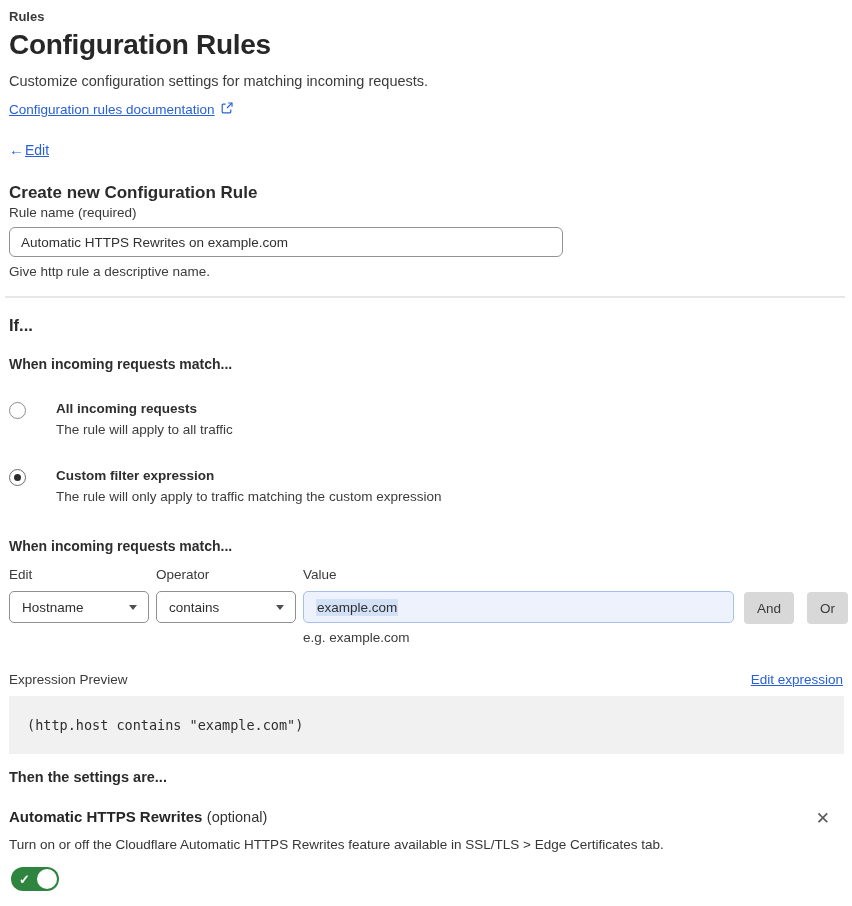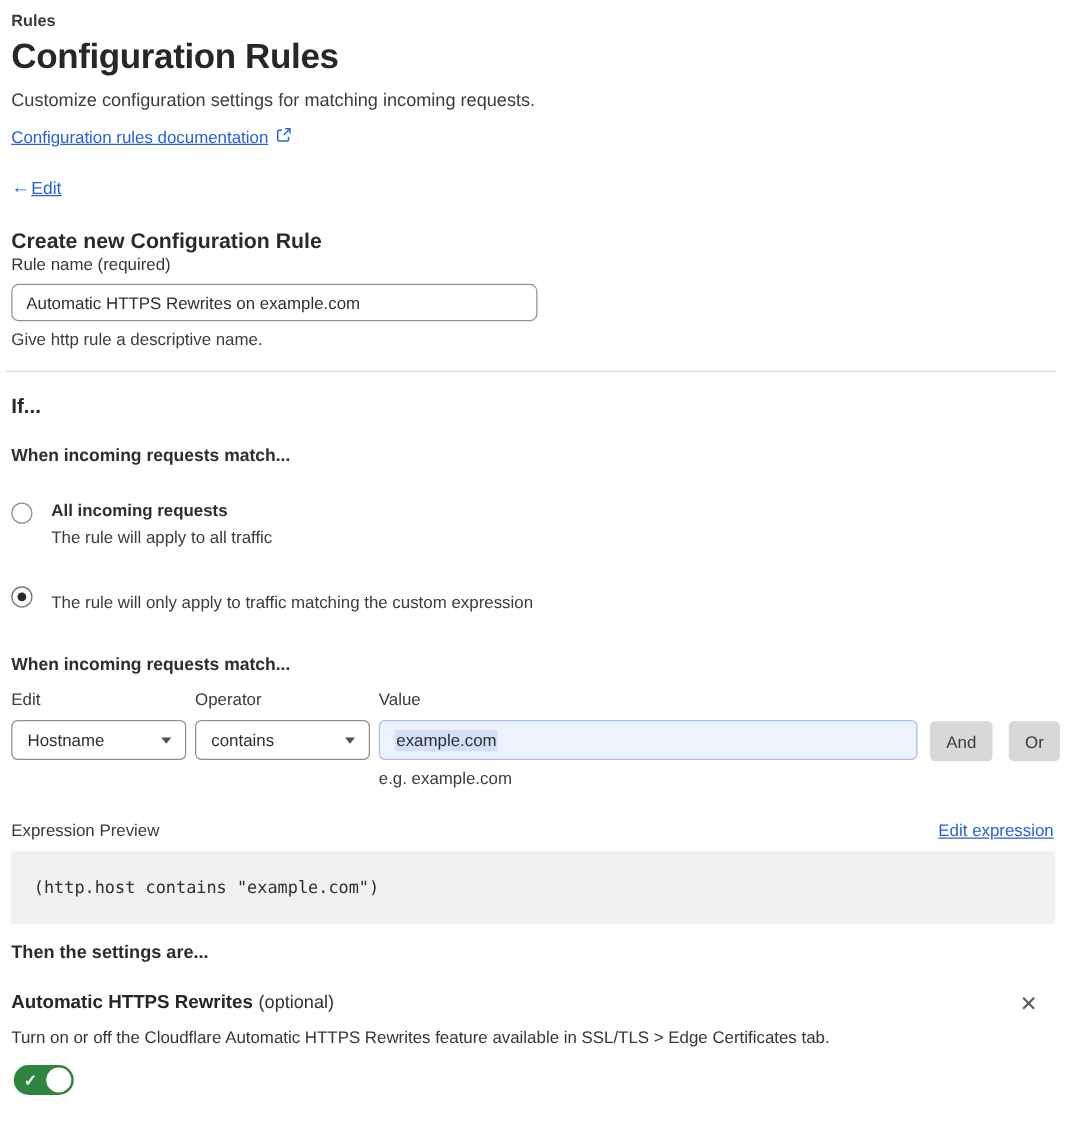--- a/index.html
+++ b/index.html
@@ -19,32 +19,32 @@
   .doc-link-row { margin-top: 13px; font-size: 13.5px; display: flex; align-items: center; gap: 4px; }
   .ext-icon { display: inline-block; margin-left: 2px; }
 
   .back-row { margin-top: 24px; font-size: 14px; display: flex; align-items: center; }
   .back-arrow { color: #2860d8; text-decoration: none; font-size: 15px; margin-right: 1px; }
 
   .create-heading { font-size: 17px; font-weight: 700; color: #2b2b2b; margin-top: 25px; }
 
   .field-label { font-size: 13.5px; color: #383838; margin-top: 19px; }
   .text-input {
-    display: block; margin-top: 6px; width: 421px; height: 30px;
+    display: block; margin-top: 6px; width: 554px; height: 30px;
     border: 1px solid #929292; border-radius: 6px; padding: 0 11px;
     font-size: 13.5px; color: #303030; font-family: inherit; background: #fff;
   }
   .help-text { font-size: 13.5px; color: #3c3c3c; margin-top: 7px; }
 
   .divider { border: none; border-top: 2px solid #e7e7e7; margin: 17px -2px 0 -4px; }
 
   .if-heading { font-size: 16.5px; font-weight: 700; color: #2a2a2a; margin-top: 18px; }
   .match-heading { font-size: 14px; font-weight: 700; color: #2e2e2e; margin-top: 21px; }
 
-  .radio-option { display: flex; gap: 15px; cursor: pointer; }
+  .radio-option { display: flex; gap: 30px; cursor: pointer; }
   .radio-option.first { margin-top: 29px; }
   .radio-option.second { margin-top: 31px; }
   .radio-circle {
     width: 17px; height: 17px; border: 1.5px solid #8c8c8c; border-radius: 50%;
     flex: none; margin-top: 1px; position: relative; background: #fff;
   }
   .radio-circle.checked { border-color: #6d6d6d; }
   .radio-circle.checked::after {
     content: ""; position: absolute; left: 3.5px; top: 3.5px; width: 7px; height: 7px;
     background: #2b2b2b; border-radius: 50%;
@@ -144,20 +144,21 @@
     <span class="radio-circle"></span>
     <span>
       <div class="radio-label">All incoming requests</div>
       <div class="radio-desc">The rule will apply to all traffic</div>
     </span>
   </div>
 
   <div class="radio-option second">
     <span class="radio-circle checked"></span>
     <span>
+      <div class="radio-label">Custom filter expression</div>
       <div class="radio-desc">The rule will only apply to traffic matching the custom expression</div>
     </span>
   </div>
 
   <h3 class="match-heading builder-heading">When incoming requests match...</h3>
 
   <div class="builder-row">
     <div class="col">
       <span class="col-label">Edit</span>
       <div class="select">

